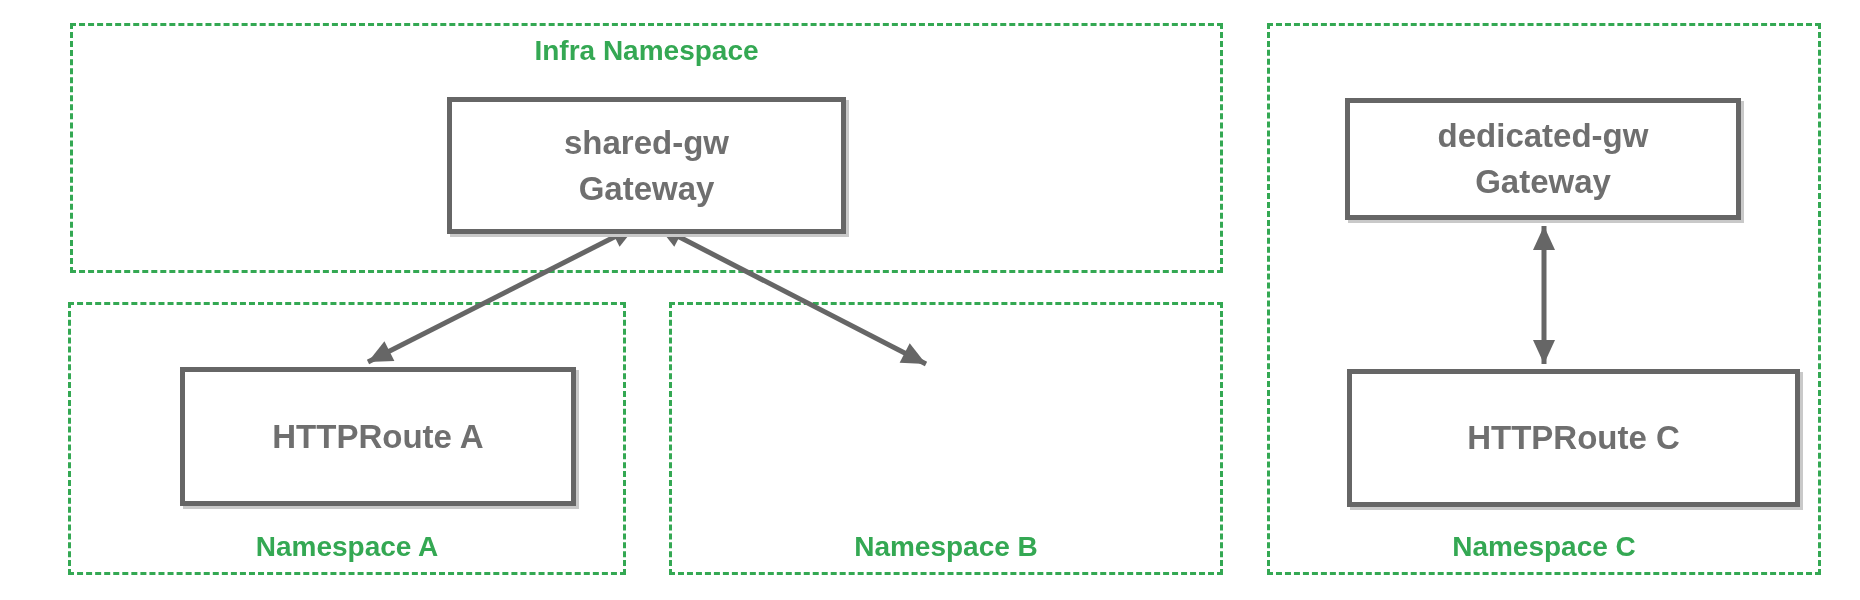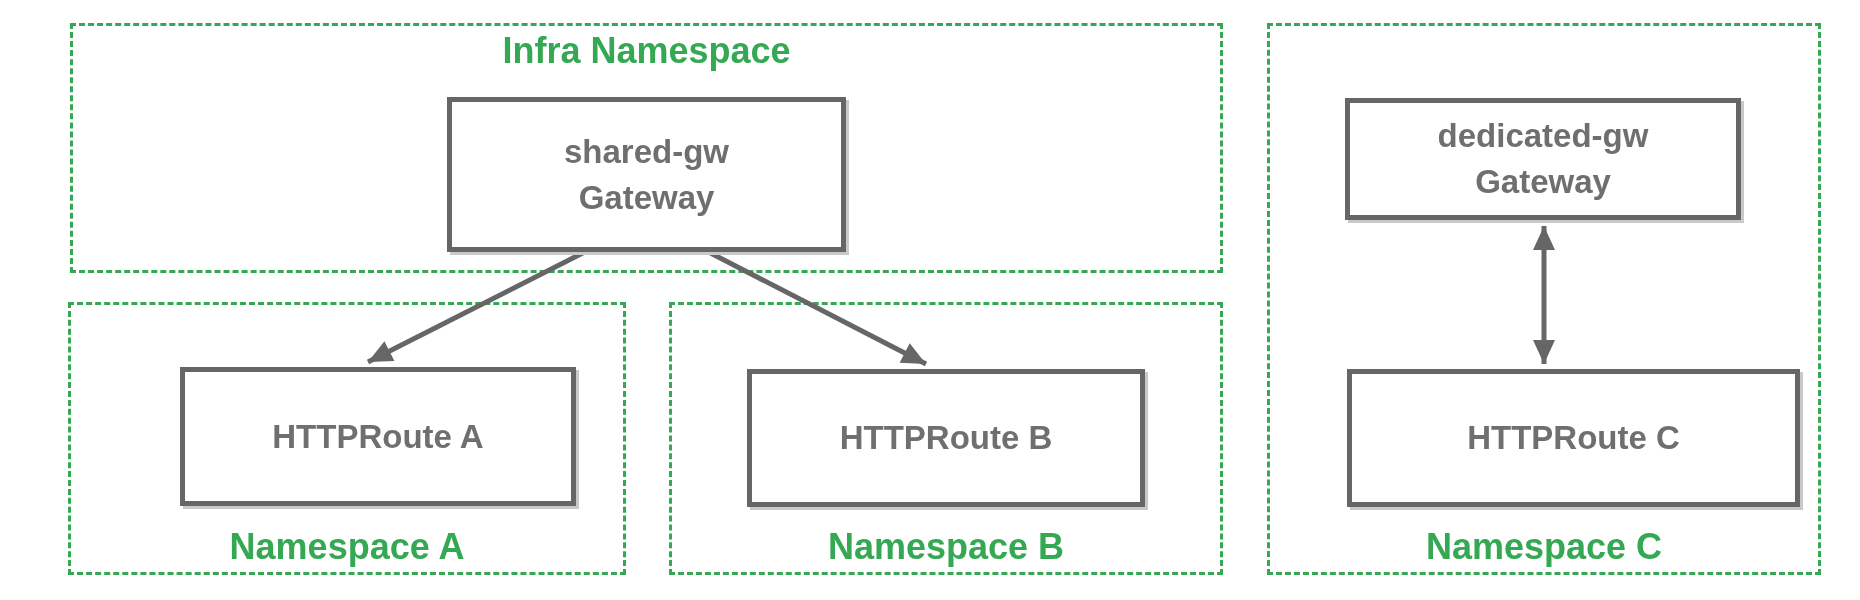--- a/index.html
+++ b/index.html
@@ -15,38 +15,38 @@
     position:relative;width:1860px;height:600px;background:var(--bg);
     font-family:"Liberation Sans",sans-serif;overflow:hidden;
   }
   
   .ns{
     position:absolute;border:3px dashed var(--accent-green);
     box-sizing:border-box;background:transparent;
   }
   .ns-label{
     position:absolute;left:0;right:0;text-align:center;
-    color:var(--accent-green);font-weight:bold;font-size:36px;line-height:34px;
+    color:var(--accent-green);font-weight:bold;font-size:28px;line-height:34px;
     white-space:nowrap;
   }
   .ns-label.top{top:8px;}
   .ns-label.bottom{bottom:8px;}
   #ns-infra{left:70px;top:23px;width:1153px;height:250px;}
   #ns-a{left:68px;top:302px;width:558px;height:273px;}
   #ns-b{left:669px;top:302px;width:554px;height:273px;}
   #ns-c{left:1267px;top:23px;width:554px;height:552px;}
   
   .node{
     position:absolute;border:5px solid var(--box-gray);box-sizing:border-box;
     background:var(--bg);box-shadow:3px 3px 0 var(--shadow);
     display:flex;flex-direction:column;align-items:center;justify-content:center;
     color:var(--box-text);font-weight:bold;font-size:33px;line-height:46px;
     text-align:center;white-space:nowrap;
   }
-  #node-shared-gw{left:447px;top:97px;width:399px;height:155px;}
+  #node-shared-gw{left:447px;top:97px;width:399px;height:137px;}
   #node-dedicated-gw{left:1345px;top:98px;width:396px;height:122px;text-align:right;}
   #node-route-a{left:132px;top:367px;width:396px;height:139px;margin-left:48px;}
   #node-route-b{left:747px;top:369px;width:398px;height:138px;}
   #node-route-c{left:1347px;top:369px;width:453px;height:138px;}
   
   .annotation{
     position:absolute;left:290px;top:241px;color:var(--label-black);
     font-size:30px;line-height:32px;font-weight:normal;white-space:nowrap;
   }
   
@@ -82,23 +82,20 @@
     <line x1="1544" y1="226" x2="1544" y2="364" marker-start="url(#ah)" marker-end="url(#ah)"></line>
   </svg>
 
   <div class="node" id="node-shared-gw">
     <span>shared-gw</span>
     <span>Gateway</span>
   </div>
   <div class="node" id="node-route-a">
     <span>HTTPRoute A</span>
   </div>
-  <div class="node" id="node-route-b">
-    <span>HTTPRoute B</span>
-  </div>
   <div class="node" id="node-dedicated-gw">
     <span>dedicated-gw</span>
     <span>Gateway</span>
   </div>
   <div class="node" id="node-route-c">
     <span>HTTPRoute C</span>
   </div>
 
 
 </div>

